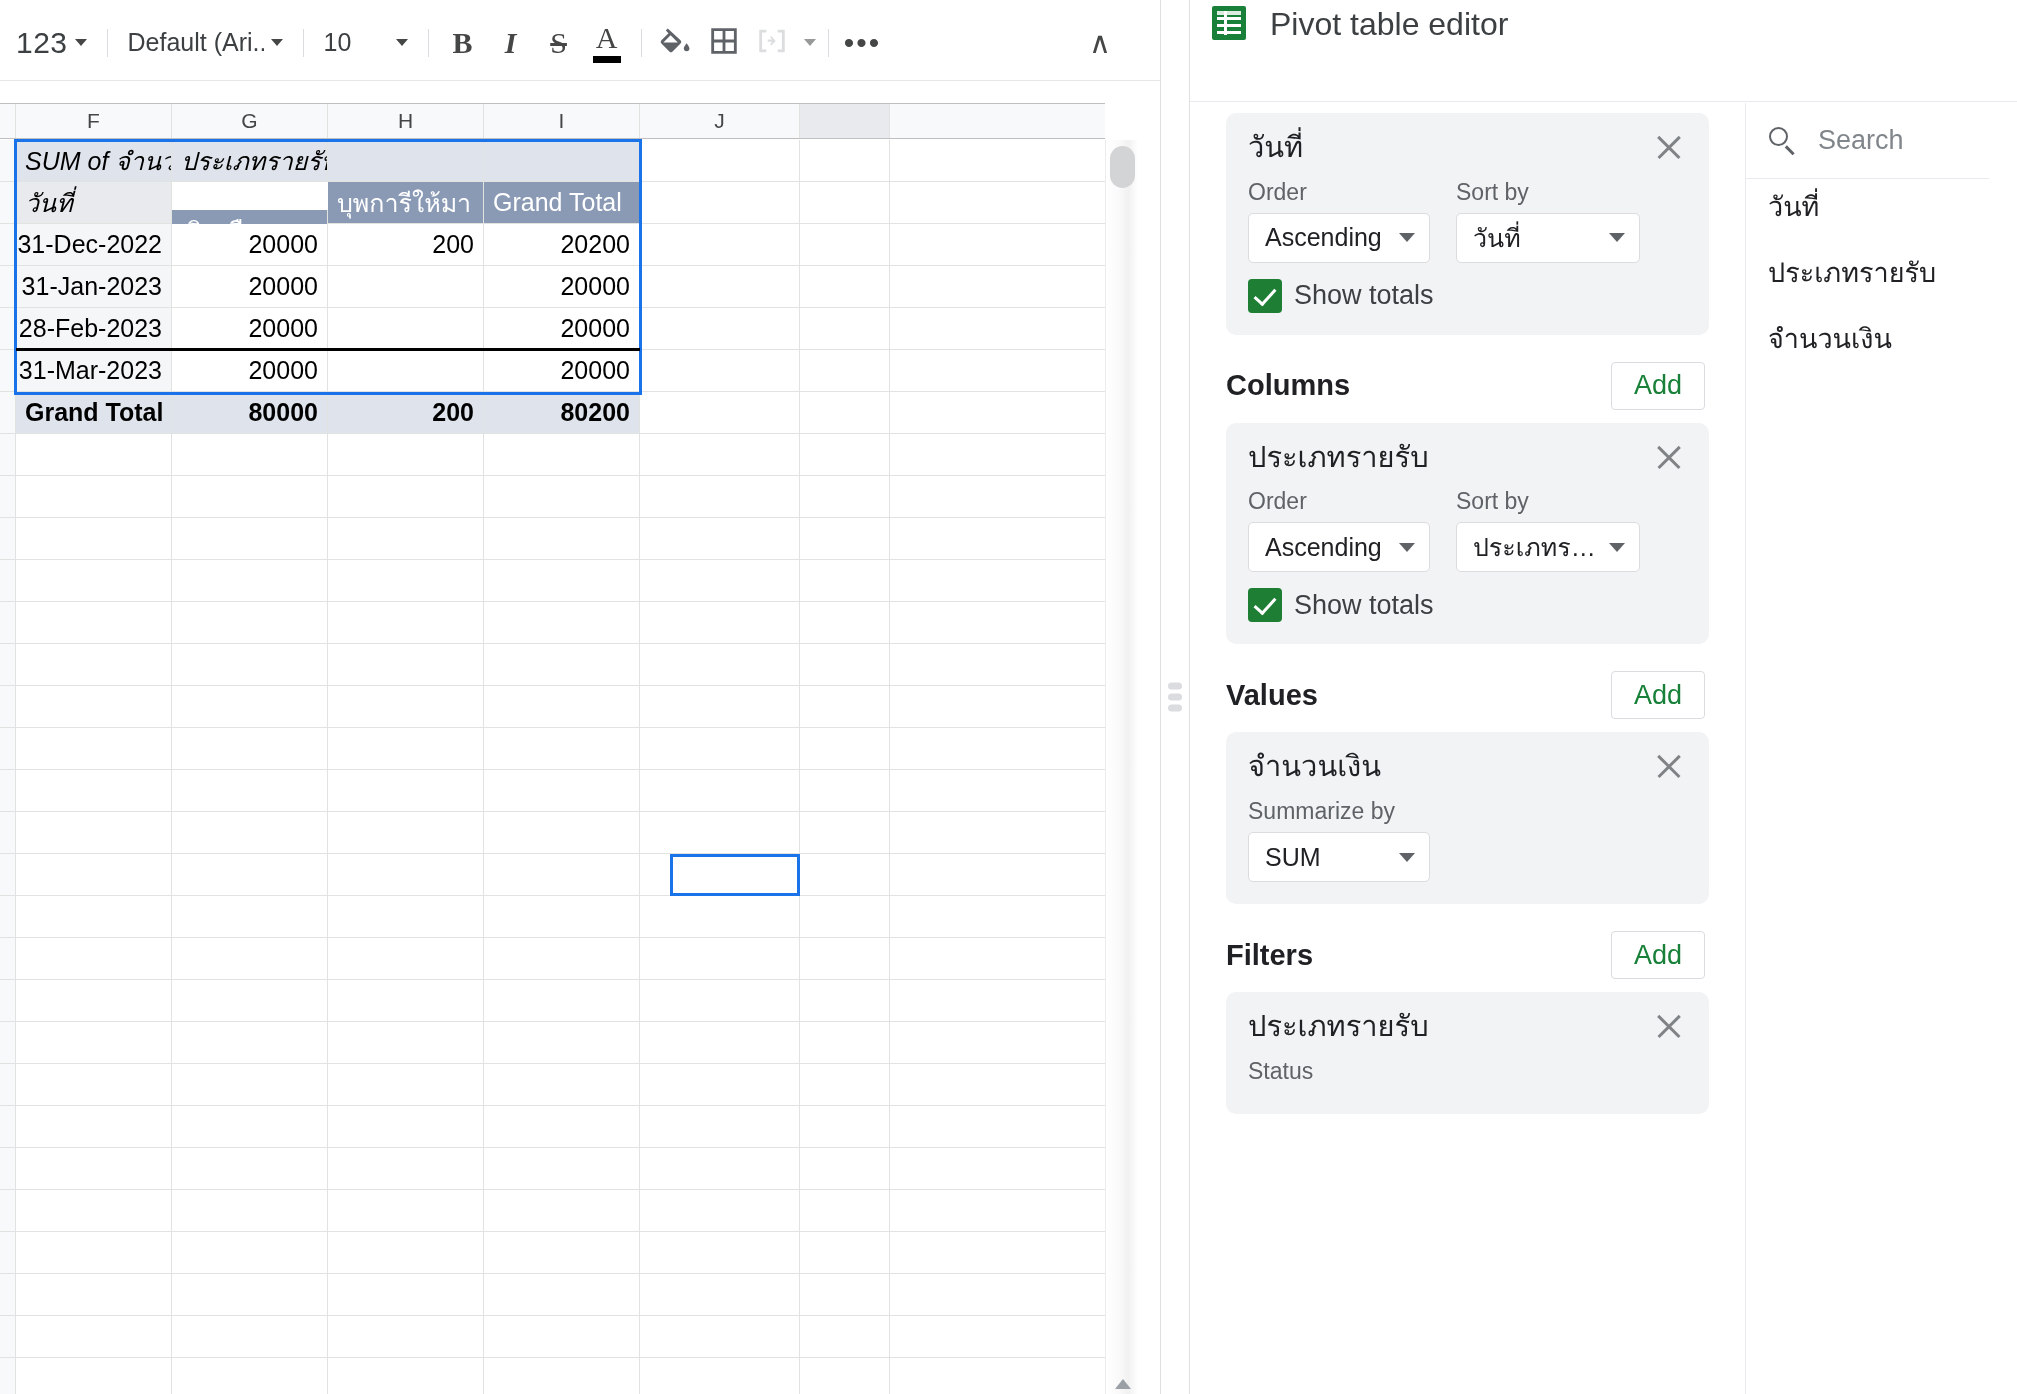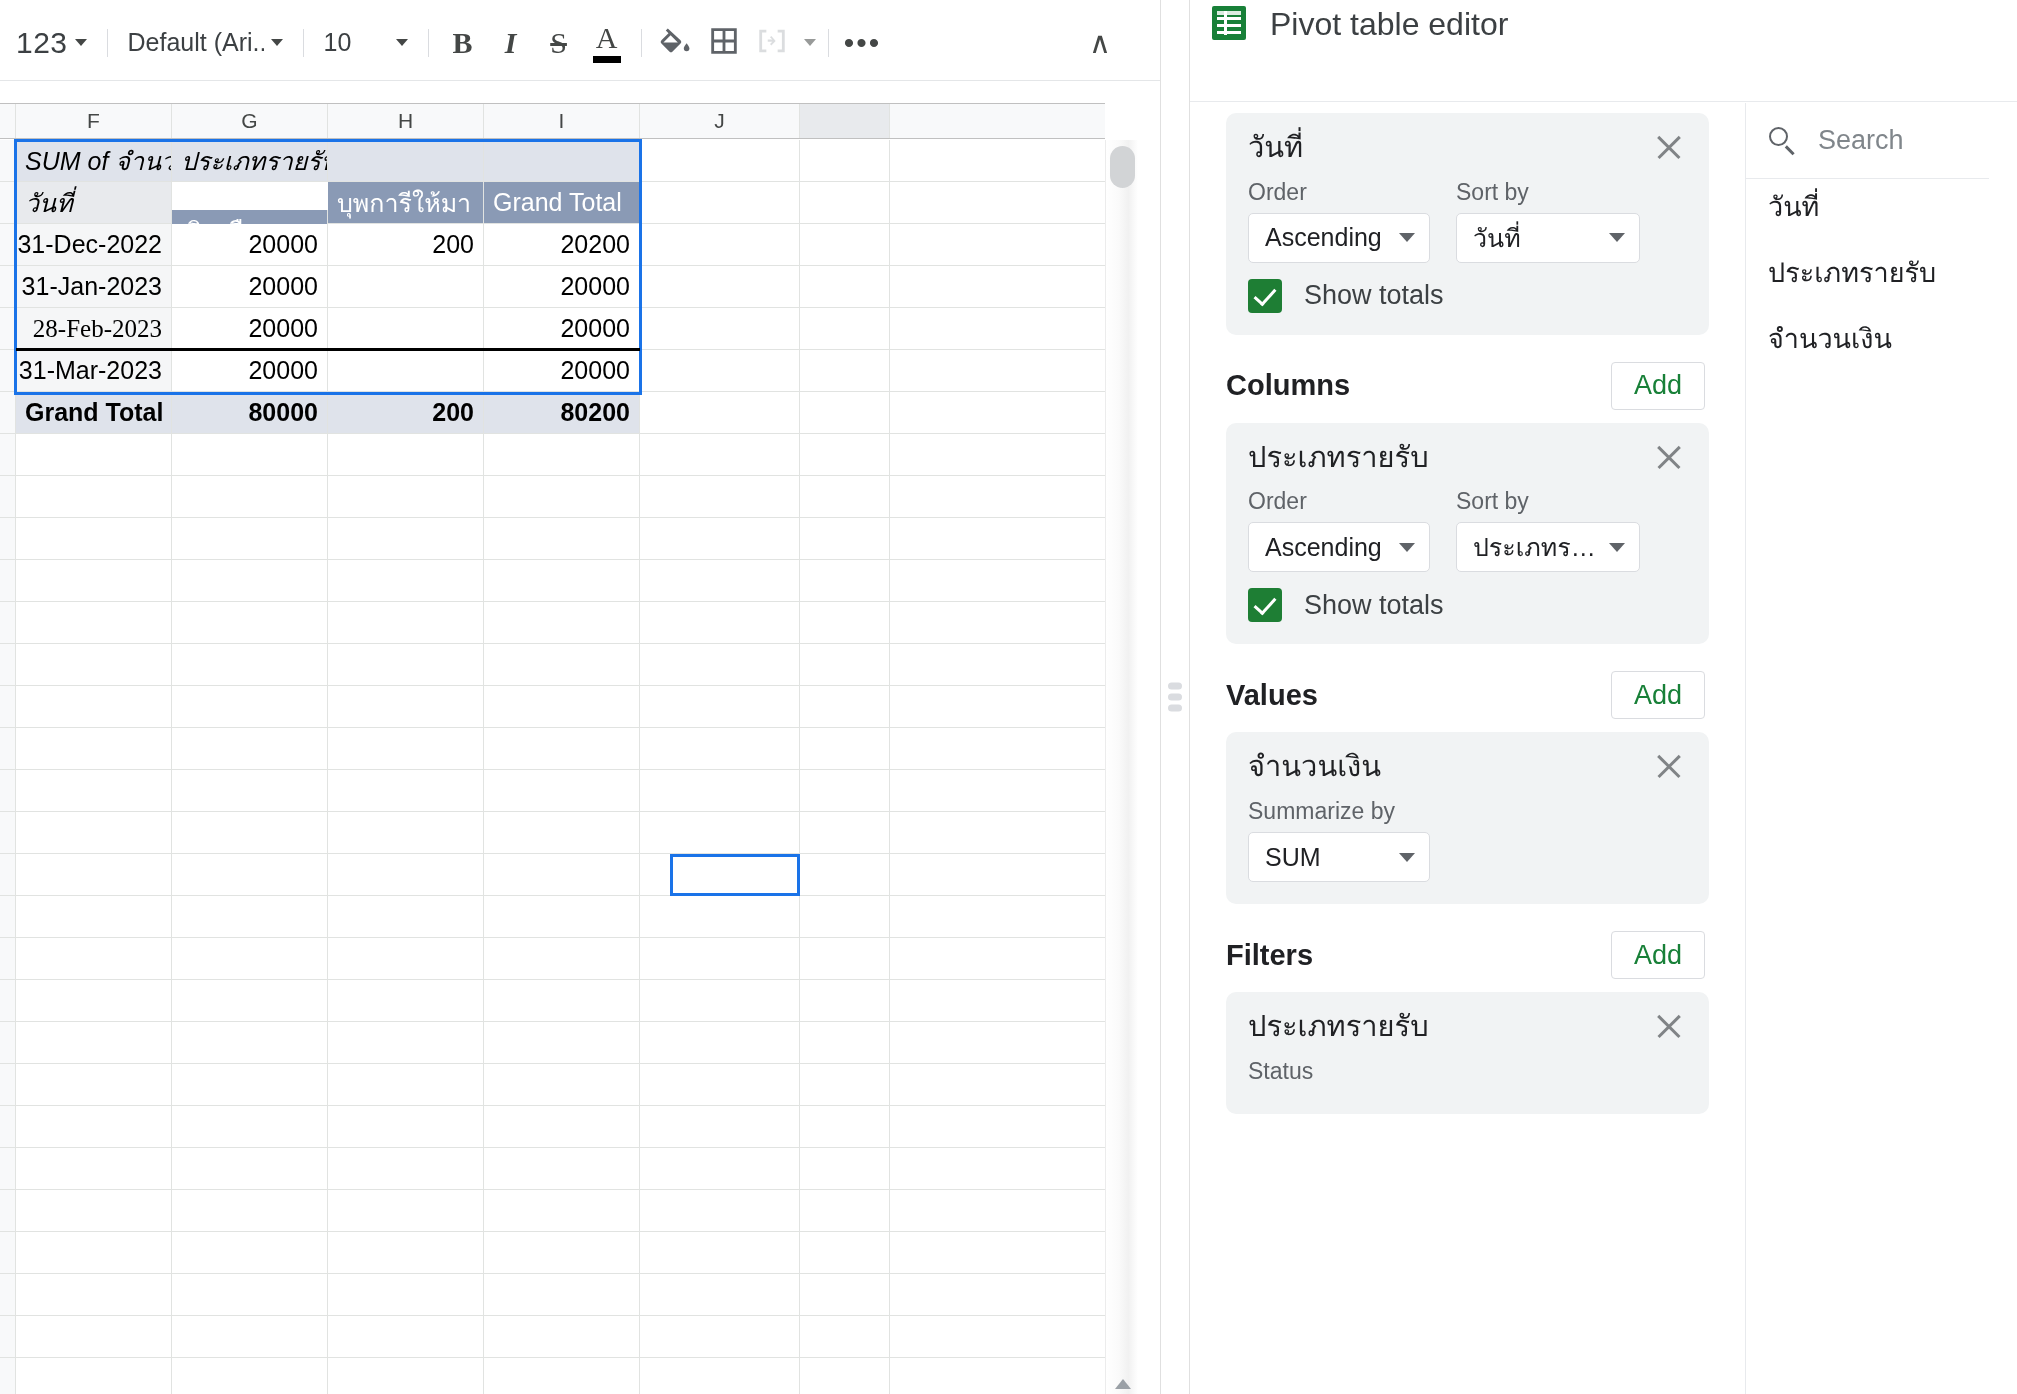--- a/index.html
+++ b/index.html
@@ -213,21 +213,21 @@
   .chk-row { display: flex; align-items: center; margin-top: 16px; }
   .chk {
     width: 34px; height: 34px; border-radius: 4px; background: #1e7e34;
     position: relative; flex: 0 0 auto; cursor: pointer;
   }
   .chk:after {
     content: ''; position: absolute; left: 11px; top: 5px;
     width: 9px; height: 18px; border: solid #ffffff;
     border-width: 0 3.5px 3.5px 0; transform: rotate(42deg);
   }
-  .chk-label { margin-left: 22px; font-size: 27px; color: #3c4043; }
+  .chk-label { margin-left: 12px; font-size: 27px; color: #3c4043; }
 
   
   #search-row {
     height: 76px; display: flex; align-items: center; padding-left: 22px;
     border-bottom: 1px solid #e8eaed;
   }
   #search-icon { width: 30px; height: 30px; position: relative; flex: 0 0 auto; }
   #search-icon .ring {
     position: absolute; left: 1px; top: 1px; width: 19px; height: 19px;
     border: 2.5px solid #5f6368; border-radius: 50%;
@@ -361,21 +361,21 @@
             <div class="gcell" style="width: 16px; background: rgb(248, 249, 250); padding: 0px;"></div>
             <div class="gcell pv-rowlabel" style="width: 156px;">31-Jan-2023</div>
             <div class="gcell num" style="width: 156px;">20000</div>
             <div class="gcell num" style="width: 156px;"></div>
             <div class="gcell num" style="width: 156px;">20000</div>
             <div class="gcell blank-side" style="width: 160px;"></div>
             <div class="gcell blank-side" style="width: 90px;"></div>
           </div>
           <div class="grow">
             <div class="gcell" style="width: 16px; background: rgb(248, 249, 250); padding: 0px;"></div>
-            <div class="gcell pv-rowlabel" style="width: 156px; font-family: Liberation Serif, serif;">28-Feb-2023</div>
+            <div class="gcell pv-rowlabel" style="width: 156px;">28-Feb-2023</div>
             <div class="gcell num" style="width: 156px;">20000</div>
             <div class="gcell num" style="width: 156px;"></div>
             <div class="gcell num" style="width: 156px;">20000</div>
             <div class="gcell blank-side" style="width: 160px;"></div>
             <div class="gcell blank-side" style="width: 90px;"></div>
           </div>
           <div class="grow">
             <div class="gcell" style="width: 16px; background: rgb(248, 249, 250); padding: 0px;"></div>
             <div class="gcell pv-rowlabel" style="width: 156px;">31-Mar-2023</div>
             <div class="gcell num" style="width: 156px;">20000</div>

